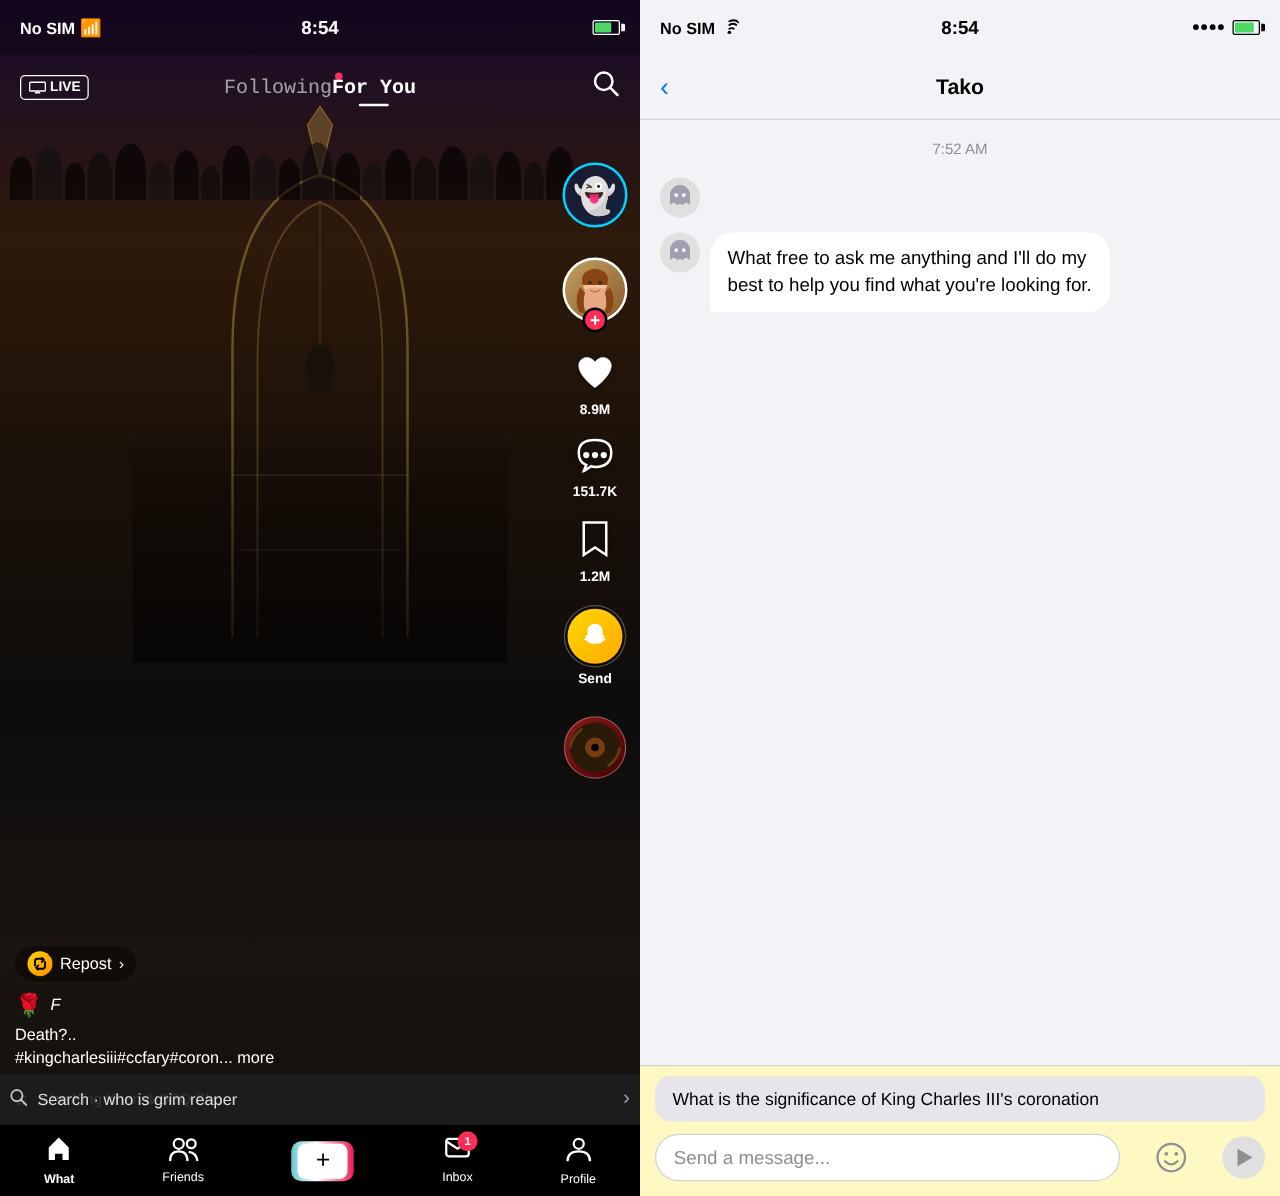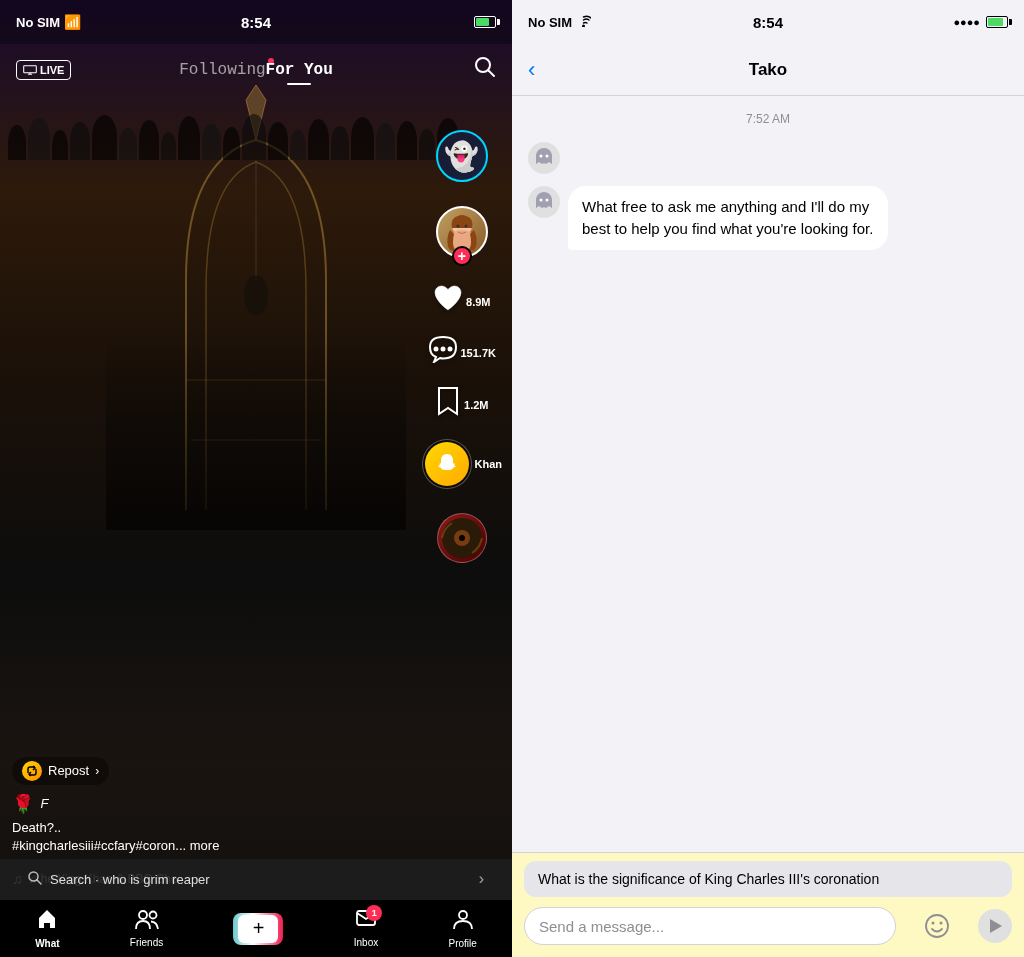--- a/index.html
+++ b/index.html
@@ -216,21 +216,21 @@
       color: #fff;
       font-size: 14px;
       font-weight: 700;
       display: flex;
       align-items: center;
       justify-content: center;
       border: 2px solid #000;
     }
     .action-btn {
       display: flex;
-      flex-direction: row;
+      flex-direction: column;
       align-items: center;
       gap: 3px;
     }
     .action-icon {
       color: #fff;
       font-size: 28px;
       filter: drop-shadow(0 1px 2px rgba(0,0,0,0.5));
     }
     .action-count {
       color: #fff;
@@ -333,21 +333,21 @@
     
     .search-bar {
       position: absolute;
       bottom: 58px;
       left: 0;
       right: 0;
       height: 40px;
       background: rgba(30,30,30,0.9);
       display: flex;
       align-items: center;
-      padding: 0 28px;
+      padding: 0 8px;
       gap: 8px;
       z-index: 10;
     }
     .search-bar-icon { color: rgba(255,255,255,0.7); font-size: 14px; }
     .search-bar-text { color: rgba(255,255,255,0.85); font-size: 13px; flex: 1; }
     .search-bar-arrow { color: rgba(255,255,255,0.6); font-size: 16px; }
 
     
     .bottom-nav {
       position: absolute;
@@ -745,21 +745,21 @@
 
     <div class="action-btn">
       <div class="share-circle">
         <div class="share-inner">
 
           <svg width="24" height="24" viewBox="0 0 24 24" fill="white">
             <path d="M12,2 C8,2 6,5 6,8 L6,11 L4,12 L5,13 C5,13 4,14 3,14.5 C4,15 5.5,15.2 6,16 C6.5,17 7,18 12,18 C17,18 17.5,17 18,16 C18.5,15.2 20,15 21,14.5 C20,14 19,13 19,13 L20,12 L18,11 L18,8 C18,5 16,2 12,2Z"></path>
           </svg>
         </div>
       </div>
-      <span class="action-count">Khan</span>
+      <span class="action-count">Send</span>
     </div>
 
     <div class="bottom-avatar" style="margin-top:8px;">
       <svg width="44" height="44" viewBox="0 0 44 44">
         <circle cx="22" cy="22" r="20" fill="#2a1a08"></circle>
         <circle cx="22" cy="22" r="8" fill="#8b4513" opacity="0.8"></circle>
         <circle cx="22" cy="22" r="3" fill="#000"></circle>
 
         <path d="M2,22 Q4,12 12,7" stroke="rgba(180,120,20,0.4)" stroke-width="2" fill="none"></path>
         <path d="M42,22 Q40,32 32,37" stroke="rgba(180,120,20,0.4)" stroke-width="2" fill="none"></path>

